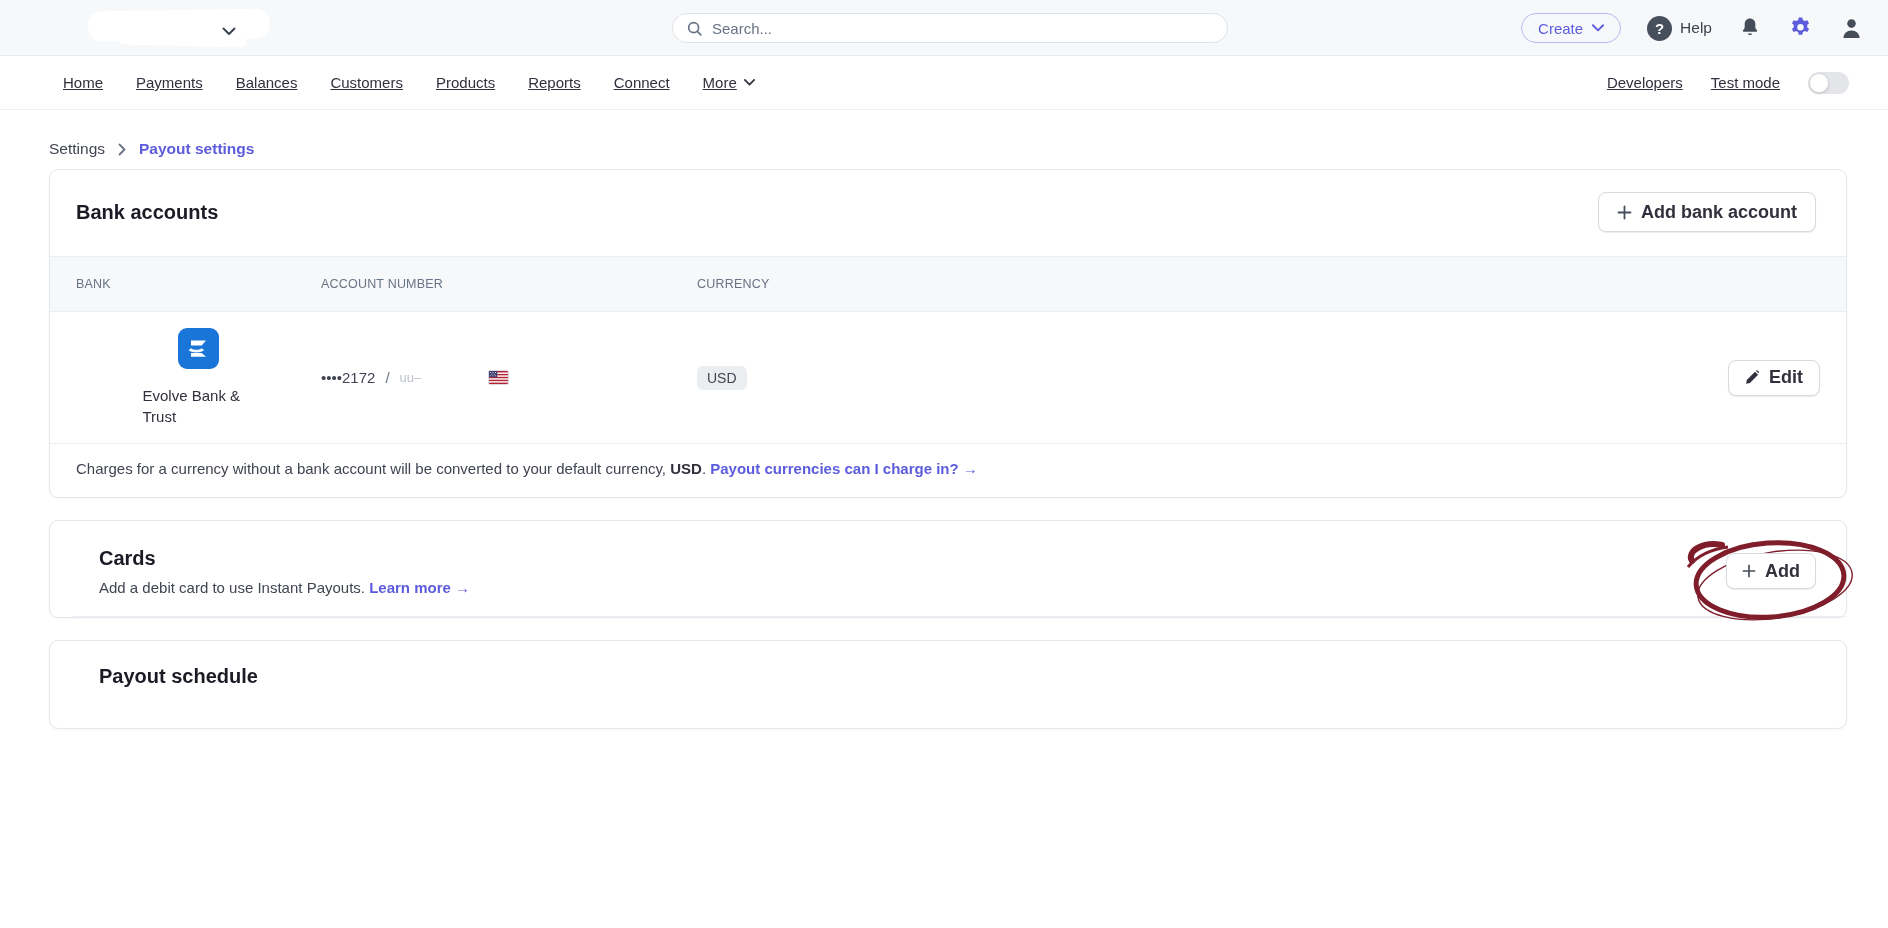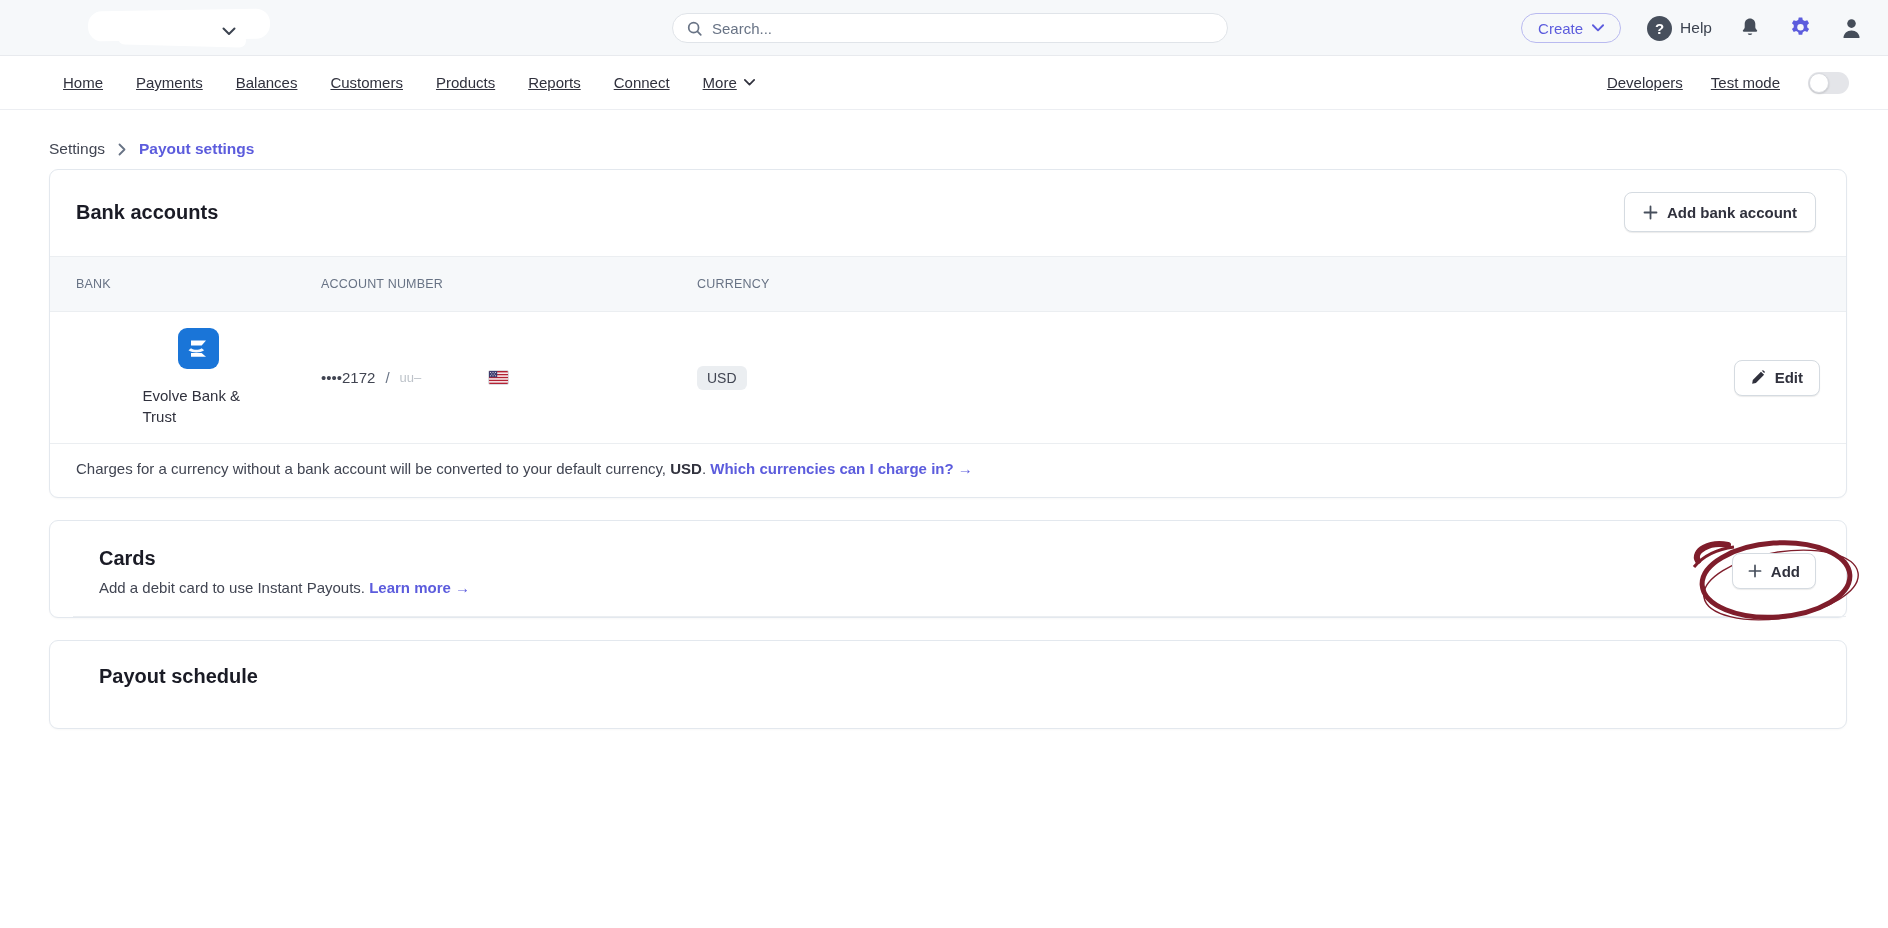--- a/index.html
+++ b/index.html
@@ -50,21 +50,21 @@
 
   
   .panel { margin-left:49px; width:1798px; background:#fff; border:1px solid #e3e8ee;
     border-radius:9px; box-shadow:0 1px 2px rgba(0,0,0,.03); }
   .panel + .panel { margin-top:22px;padding-left:23px; }
   .panel-header { display:flex; align-items:center; justify-content:space-between;
     padding:22px 30px 24px 26px; }
   h2.panel-title { font-size:20px; font-weight:700; color:#1a1b25; }
   .btn { display:inline-flex; align-items:center; gap:9px; background:#fff;
     border:1px solid #d5dbe1; border-radius:8px; box-shadow:0 1px 1px rgba(0,0,0,.08);
-    color:#30313d; font-size:15px; font-weight:600; cursor:pointer; font-family:inherit; }
+    color:#30313d; font-size:18px; font-weight:600; cursor:pointer; font-family:inherit; }
   .btn-add-bank { height:40px; padding:0 18px; }
   .btn-edit { height:36px; padding:0 16px; }
   .btn-add-card { height:36px; padding:0 15px; position:relative; z-index:1; }
 
   .table-head { display:flex; background:#f6f8fa; border-top:1px solid #ebeef1;
     border-bottom:1px solid #ebeef1; padding:20px 26px; }
   .th { font-size:12.5px; font-weight:500; color:#687385; letter-spacing:.2px; }
   .col-bank { width:245px; } .col-acct { width:376px; } .col-cur { flex:1; }
 
   .table-row { display:flex; align-items:center; padding:16px 26px; border-bottom:1px solid #ebeef1; }
@@ -249,21 +249,21 @@
     </div>
     <button class="btn btn-edit row-edit">
       <svg width="15" height="15" viewBox="0 0 16 16">
           <path fill="#30313d" d="M11.2 1.3l3.5 3.5L5.5 14 1.3 14.7 2 10.5zM12.3.2a1.5 1.5 0 0 1 2.1 0l1.4 1.4-1.1 1.1-3.5-3.5z" transform="translate(0 .6) scale(.95)"></path>
         </svg>
       <span>Edit</span>
     </button>
   </div>
 
   <p class="notice">
-    <span>Charges for a currency without a bank account will be converted to your default currency, </span><b>USD</b><span>. </span><span class="link">Which currencies can I charge in?</span> <span class="arrow">→</span>
+    <span>Charges for a currency without a bank account will be converted to your default currency, </span><b>USD</b><span>. </span><span class="link">Payout currencies can I charge in?</span> <span class="arrow">→</span>
   </p>
 </section>
 
 <section class="panel">
   <div class="cards-header">
     <div>
       <h2 class="panel-title">Cards</h2>
       <p class="cards-sub">
         <span>Add a debit card to use Instant Payouts. </span><span class="link">Learn more</span> <span class="arrow">→</span>
       </p>

